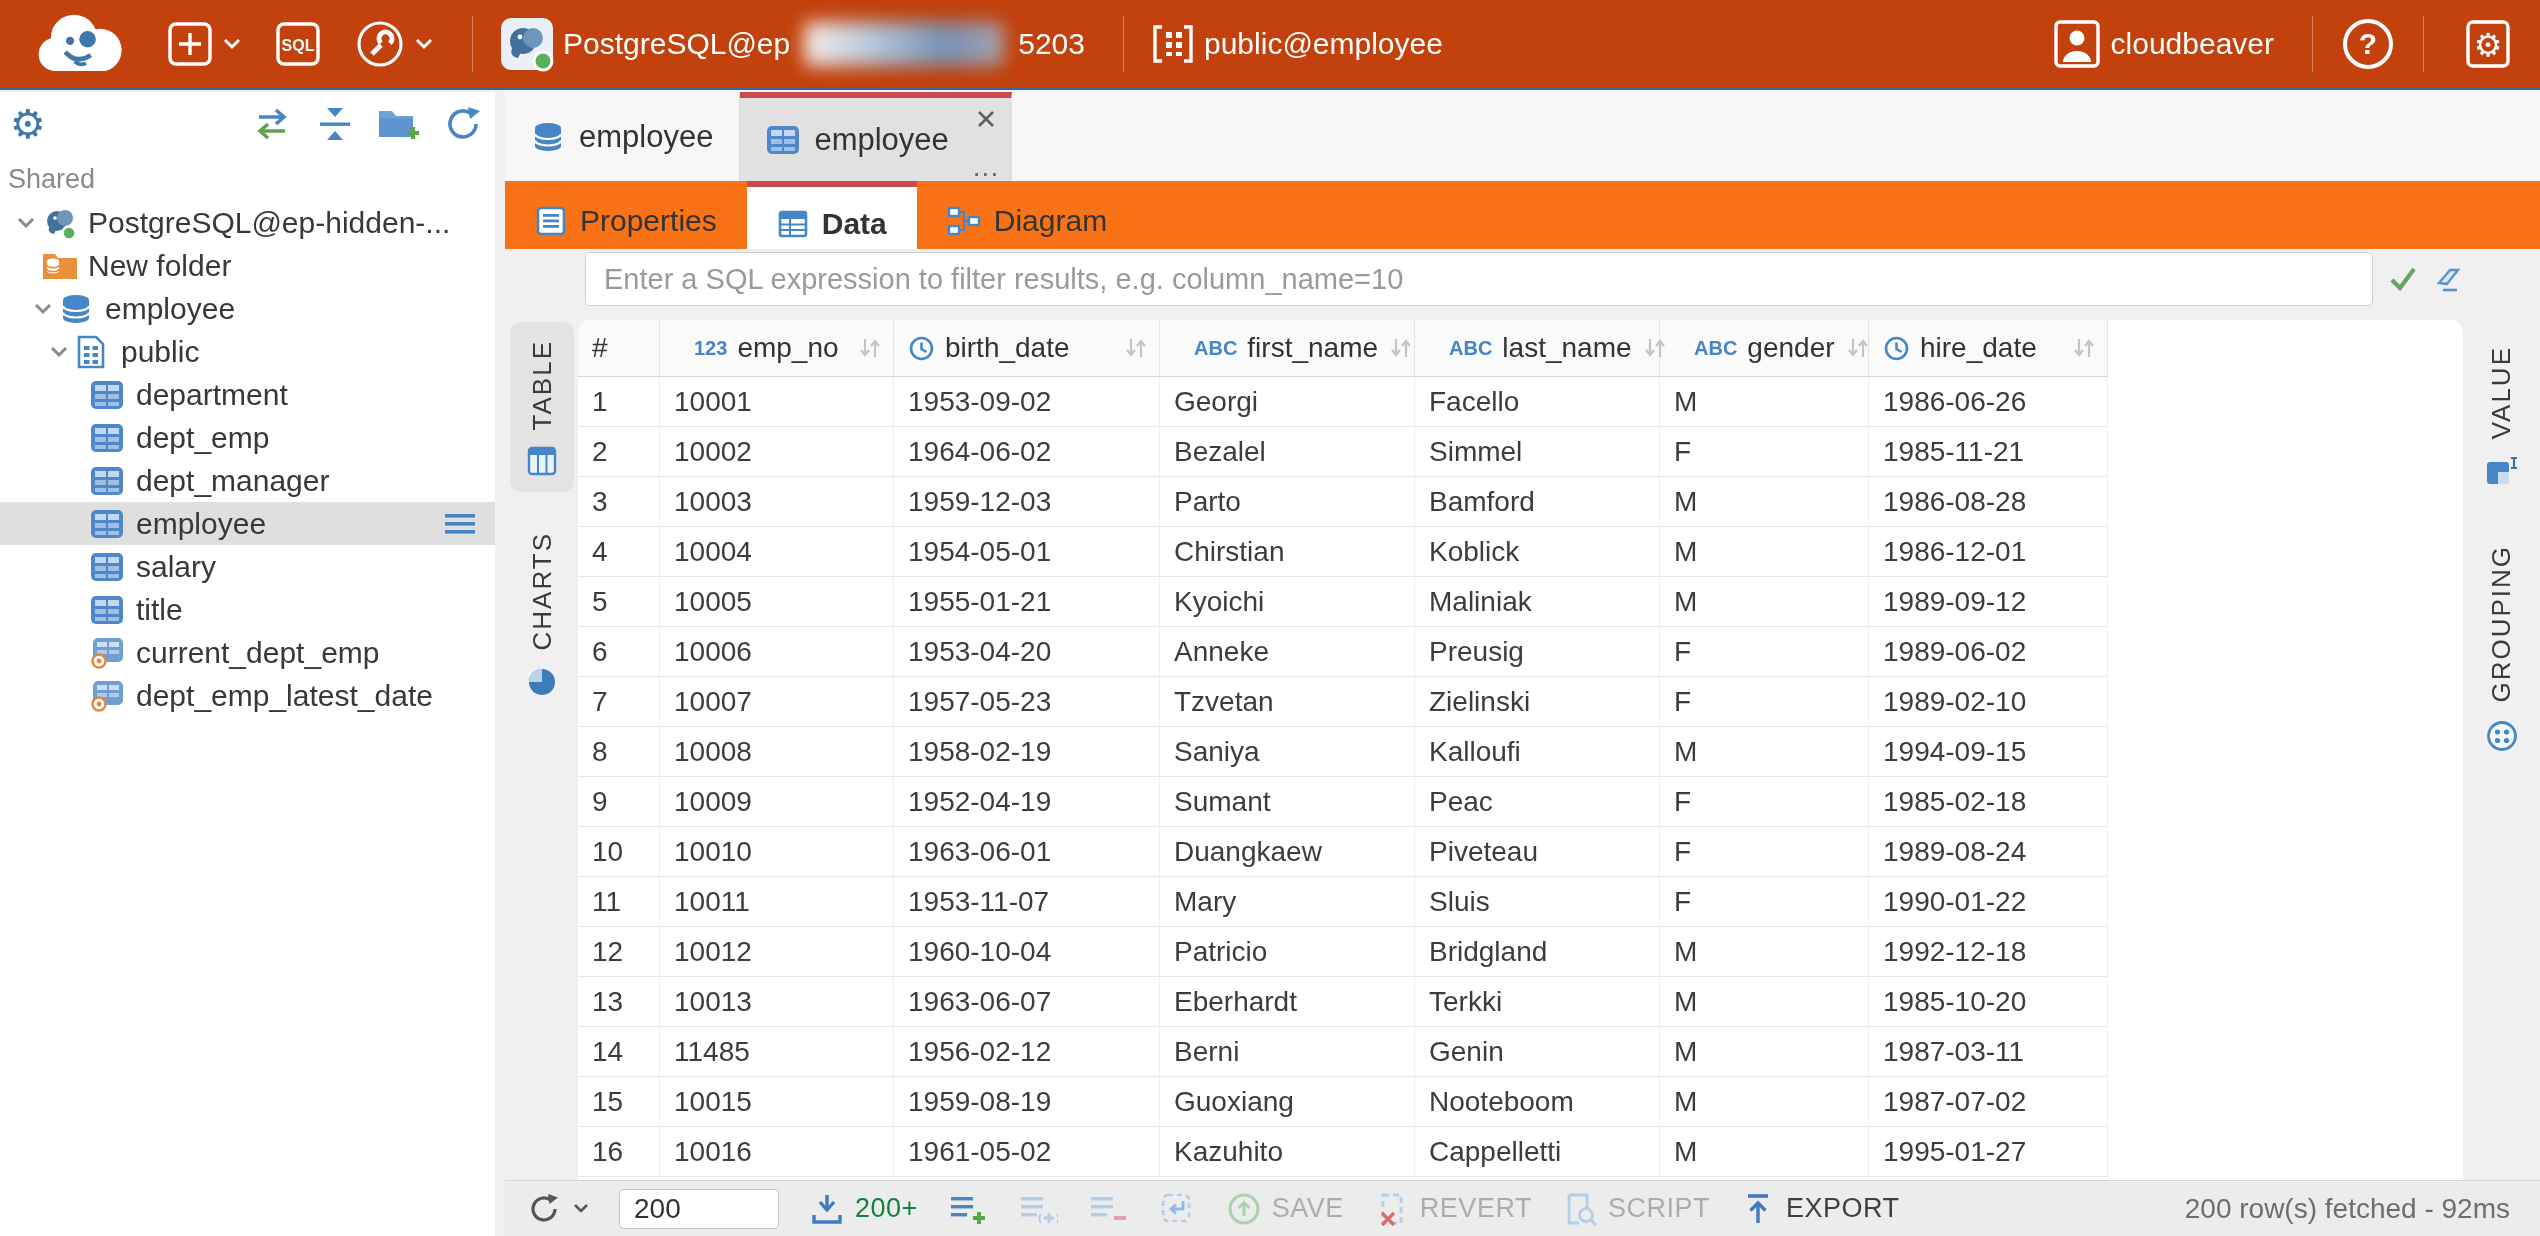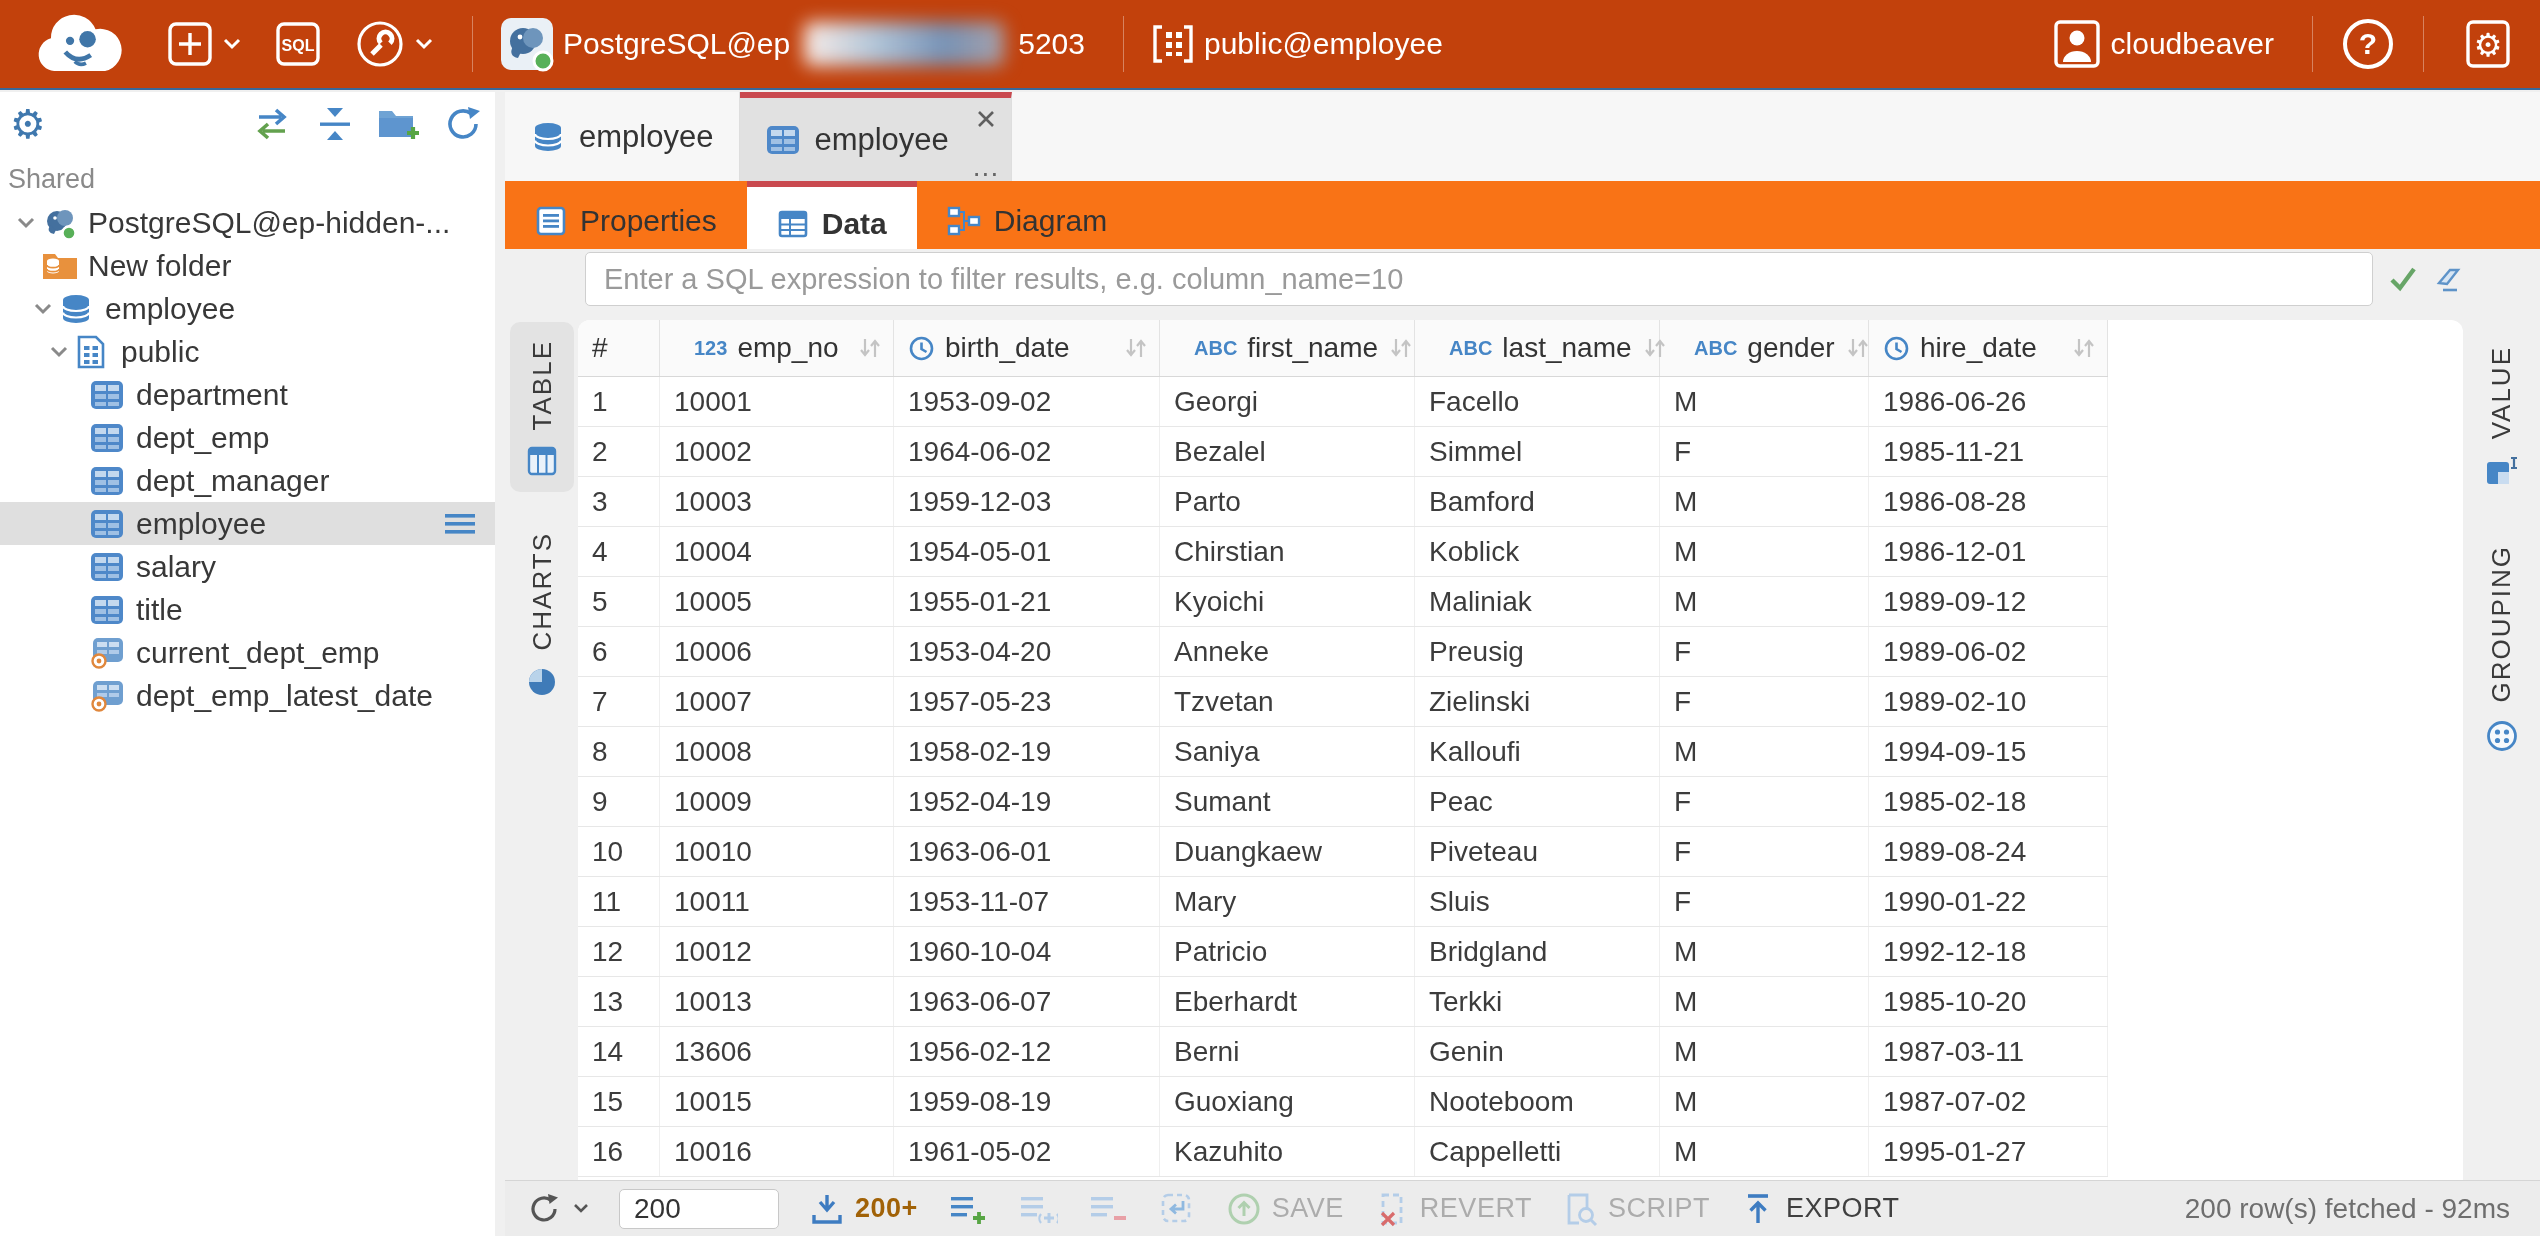--- a/index.html
+++ b/index.html
@@ -71,21 +71,21 @@
   .grid-body { width:1530px; }
   .grow0 { width:82px; } .grow1 { width:234px; } .grow2 { width:266px; } .grow3 { width:255px; } .grow4 { width:245px; } .grow5 { width:209px; } .grow6 { width:239px; }
   .row { display:flex; height:50px; border-bottom:1px solid #E7E7E7; }
   .cell { font-size:28px; color:#3C3C3C; padding:0 8px 0 14px; display:flex; align-items:center; border-right:1px solid #EFEFEF; overflow:hidden; white-space:nowrap; }
 
   
   .btoolbar { position:absolute; left:0; right:0; bottom:0; height:56px; background:#ECECEC; border-top:1px solid #D5D5D5; display:flex; align-items:center; padding-left:20px; }
   .bt { display:flex; align-items:center; gap:10px; margin-right:30px; cursor:pointer; }
   .bt .txt { font-size:27px; color:#ACACAC; letter-spacing:.5px; }
   .bt.on .txt { color:#3F3F3F; }
-  .bt .txt.num { color:#a16207; font-weight:bold; }
+  .bt .txt.num { color:#15803d; font-weight:normal; }
   .rowsize { width:160px; height:40px; border:1px solid #C8C8C8; border-radius:5px; background:#fff; font-size:28px; color:#333; padding:0 14px; margin-right:30px; outline:none; font-family:inherit; }
   .status { margin-left:auto; margin-right:30px; font-size:28px; color:#6E6E6E; white-space:nowrap; }
 </style>
 </head>
 <body>
 
 <div class="topbar">
   <div class="logo-box">
     <svg class="i" width="104" height="70" viewBox="0 0 64 44">
       <path fill="#fff" d="M49,39 H17 a10.5,10.5 0 0 1 -2,-20.6 A14.5,14.5 0 0 1 43,12.8 A10,10 0 0 1 49,39 z"></path>
@@ -709,21 +709,21 @@
             <div class="cell grow1">10013</div>
             <div class="cell grow2">1963-06-07</div>
             <div class="cell grow3">Eberhardt</div>
             <div class="cell grow4">Terkki</div>
             <div class="cell grow5">M</div>
             <div class="cell grow6">1985-10-20</div>
           </div>
 
           <div class="row">
             <div class="cell grow0">14</div>
-            <div class="cell grow1">13606</div>
+            <div class="cell grow1">11485</div>
             <div class="cell grow2">1956-02-12</div>
             <div class="cell grow3">Berni</div>
             <div class="cell grow4">Genin</div>
             <div class="cell grow5">M</div>
             <div class="cell grow6">1987-03-11</div>
           </div>
 
           <div class="row">
             <div class="cell grow0">15</div>
             <div class="cell grow1">10015</div>

